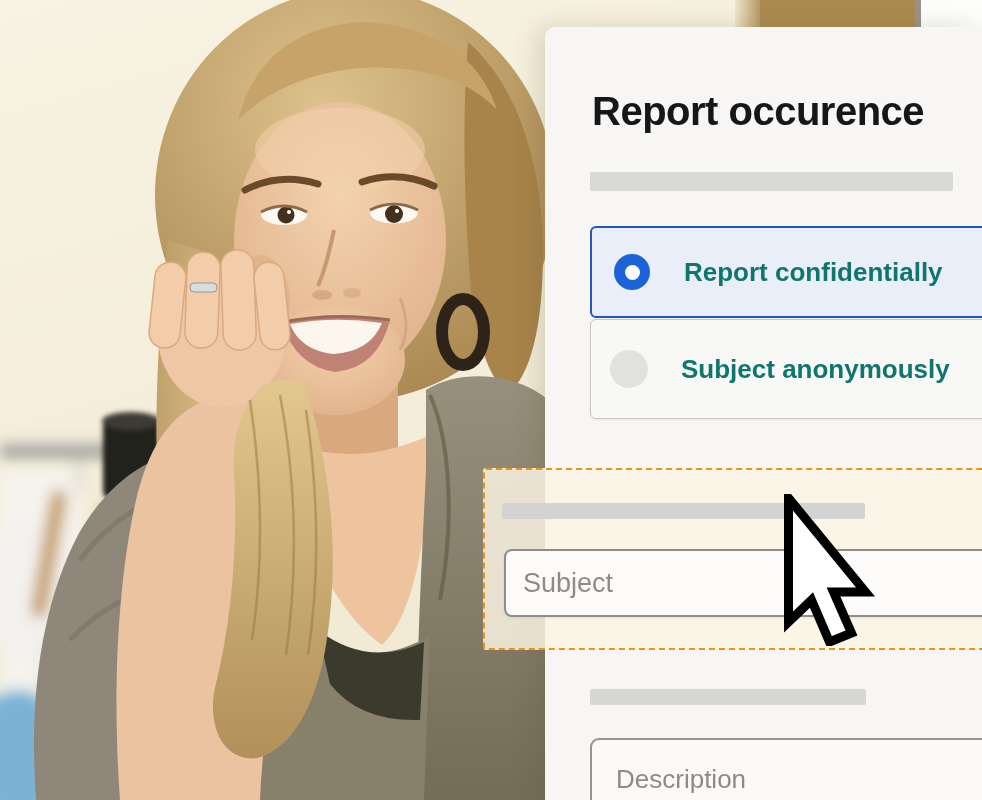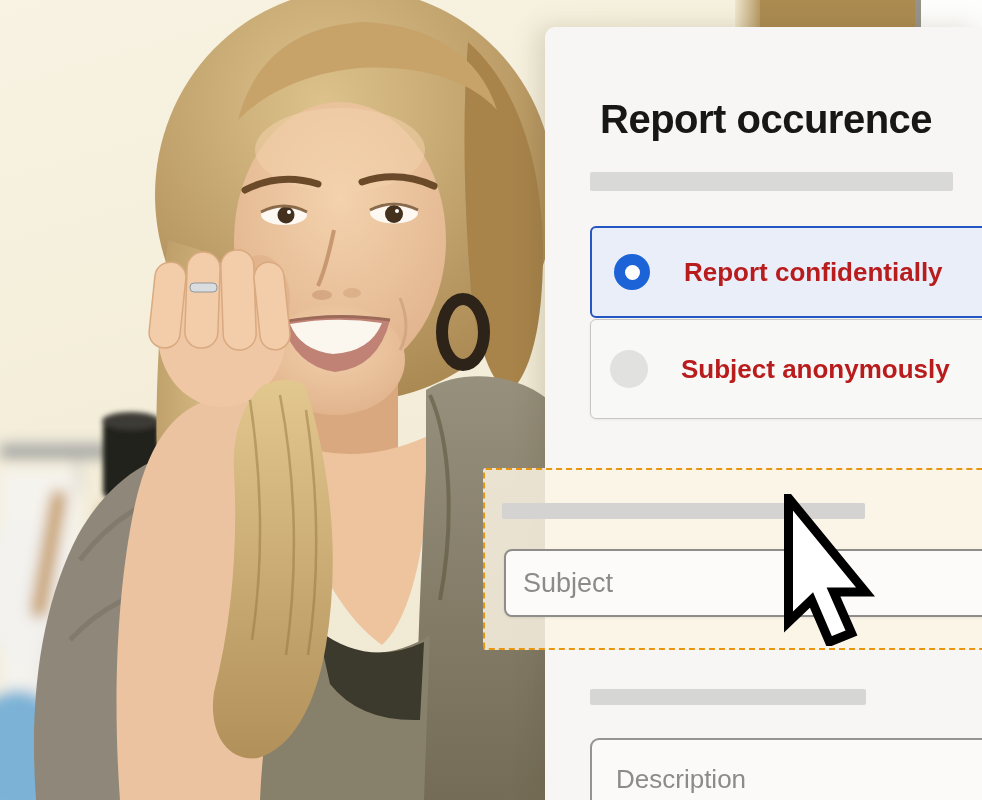--- a/index.html
+++ b/index.html
@@ -7,36 +7,36 @@
          font-family:"Liberation Sans","DejaVu Sans",sans-serif;}
 
   
   .photo{position:absolute;inset:0;}
   .photo svg{display:block;}
 
   
   .panel{position:absolute;left:545px;top:27px;right:0;bottom:0;
          background:#f7f6f4;border-radius:10px 0 0 0;
          box-shadow:-8px 0 24px rgba(90,75,45,.18);overflow:hidden;}
-  .form-title{position:absolute;left:47px;top:62px;margin:8px;
+  .form-title{position:absolute;left:47px;top:62px;margin:0;
          font-size:40px;font-weight:700;color:#171717;letter-spacing:-.5px;white-space:nowrap;}
   .skeleton{position:absolute;background:#d9d9d8;border-radius:2px;}
   .bar-title{left:45px;top:145px;width:363px;height:19px;}
   .bar-desc{left:45px;top:662px;width:276px;height:16px;background:#d6d6d4;}
 
   .option-card{position:absolute;left:45px;right:-8px;display:flex;align-items:center;
          border-radius:6px;cursor:pointer;box-sizing:border-box;}
   .card-selected{top:199px;height:92px;background:#e9eef9;border:2px solid #2356c0;padding-left:22px;}
   .card-plain{top:292px;height:100px;background:#f8f8f6;border:1px solid #c7c6c4;
          box-shadow:0 1px 3px rgba(0,0,0,.06);padding-left:19px;}
   .radio{flex:0 0 auto;border-radius:50%;}
   .radio-on{width:36px;height:36px;background:#1b63d6;display:flex;align-items:center;justify-content:center;margin-right:34px;}
   .radio-on .dot{width:15px;height:15px;border-radius:50%;background:#ffffff;}
   .radio-off{width:38px;height:38px;background:#e1e1df;margin-right:33px;}
-  .option-label{font-size:26px;font-weight:700;color:#b91c1c;white-space:nowrap;}
+  .option-label{font-size:26px;font-weight:700;color:#0f766e;white-space:nowrap;}
 
   .description-input{position:absolute;left:45px;right:-8px;top:711px;height:140px;
          box-sizing:border-box;background:#fbfaf9;border:2px solid #96948f;border-radius:9px;
          padding:24px 0 0 24px;font-family:inherit;font-size:26px;color:#444;resize:none;outline:none;}
   .description-input::placeholder{color:#8d8b88;}
 
   
   .focus-zone{position:absolute;left:483px;top:468px;width:520px;height:182px;
          box-sizing:border-box;border:2px dashed #e8960f;border-radius:3px;
          background:rgba(252,244,228,.84);}

